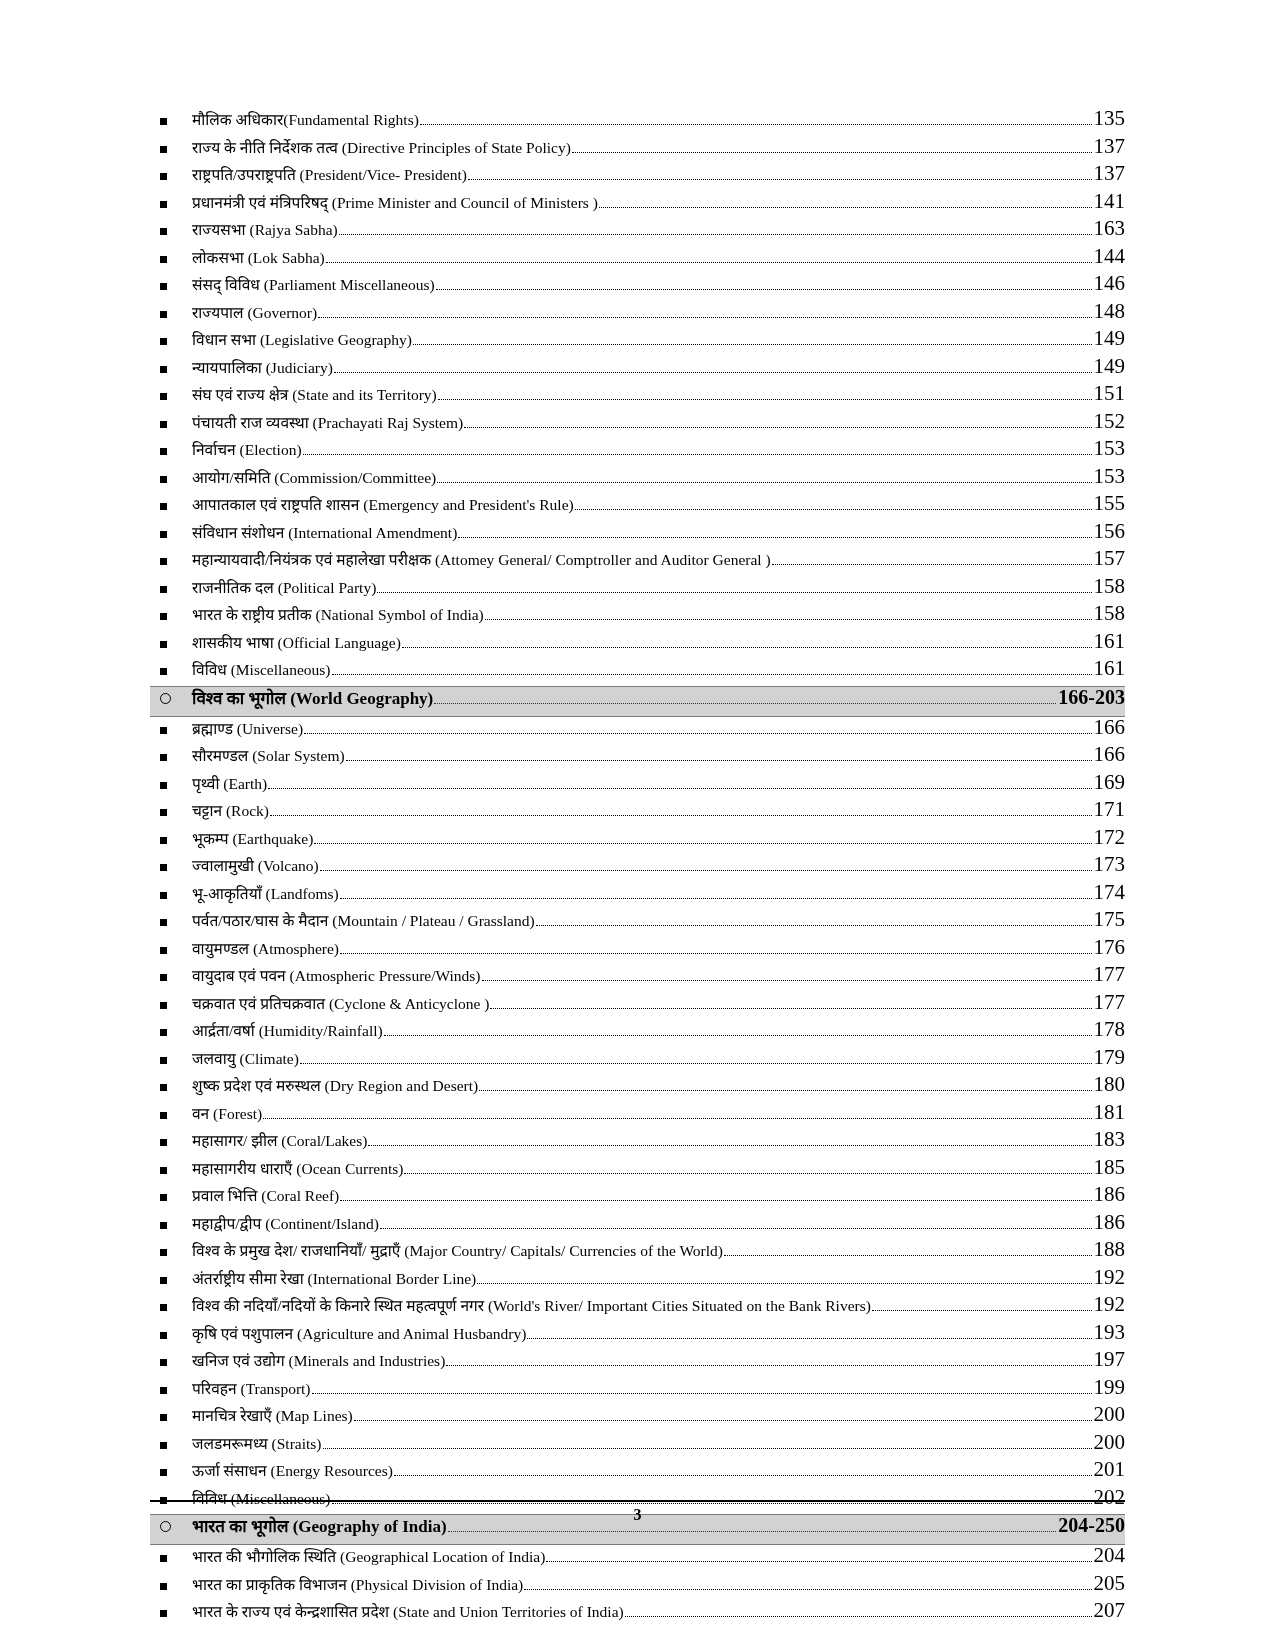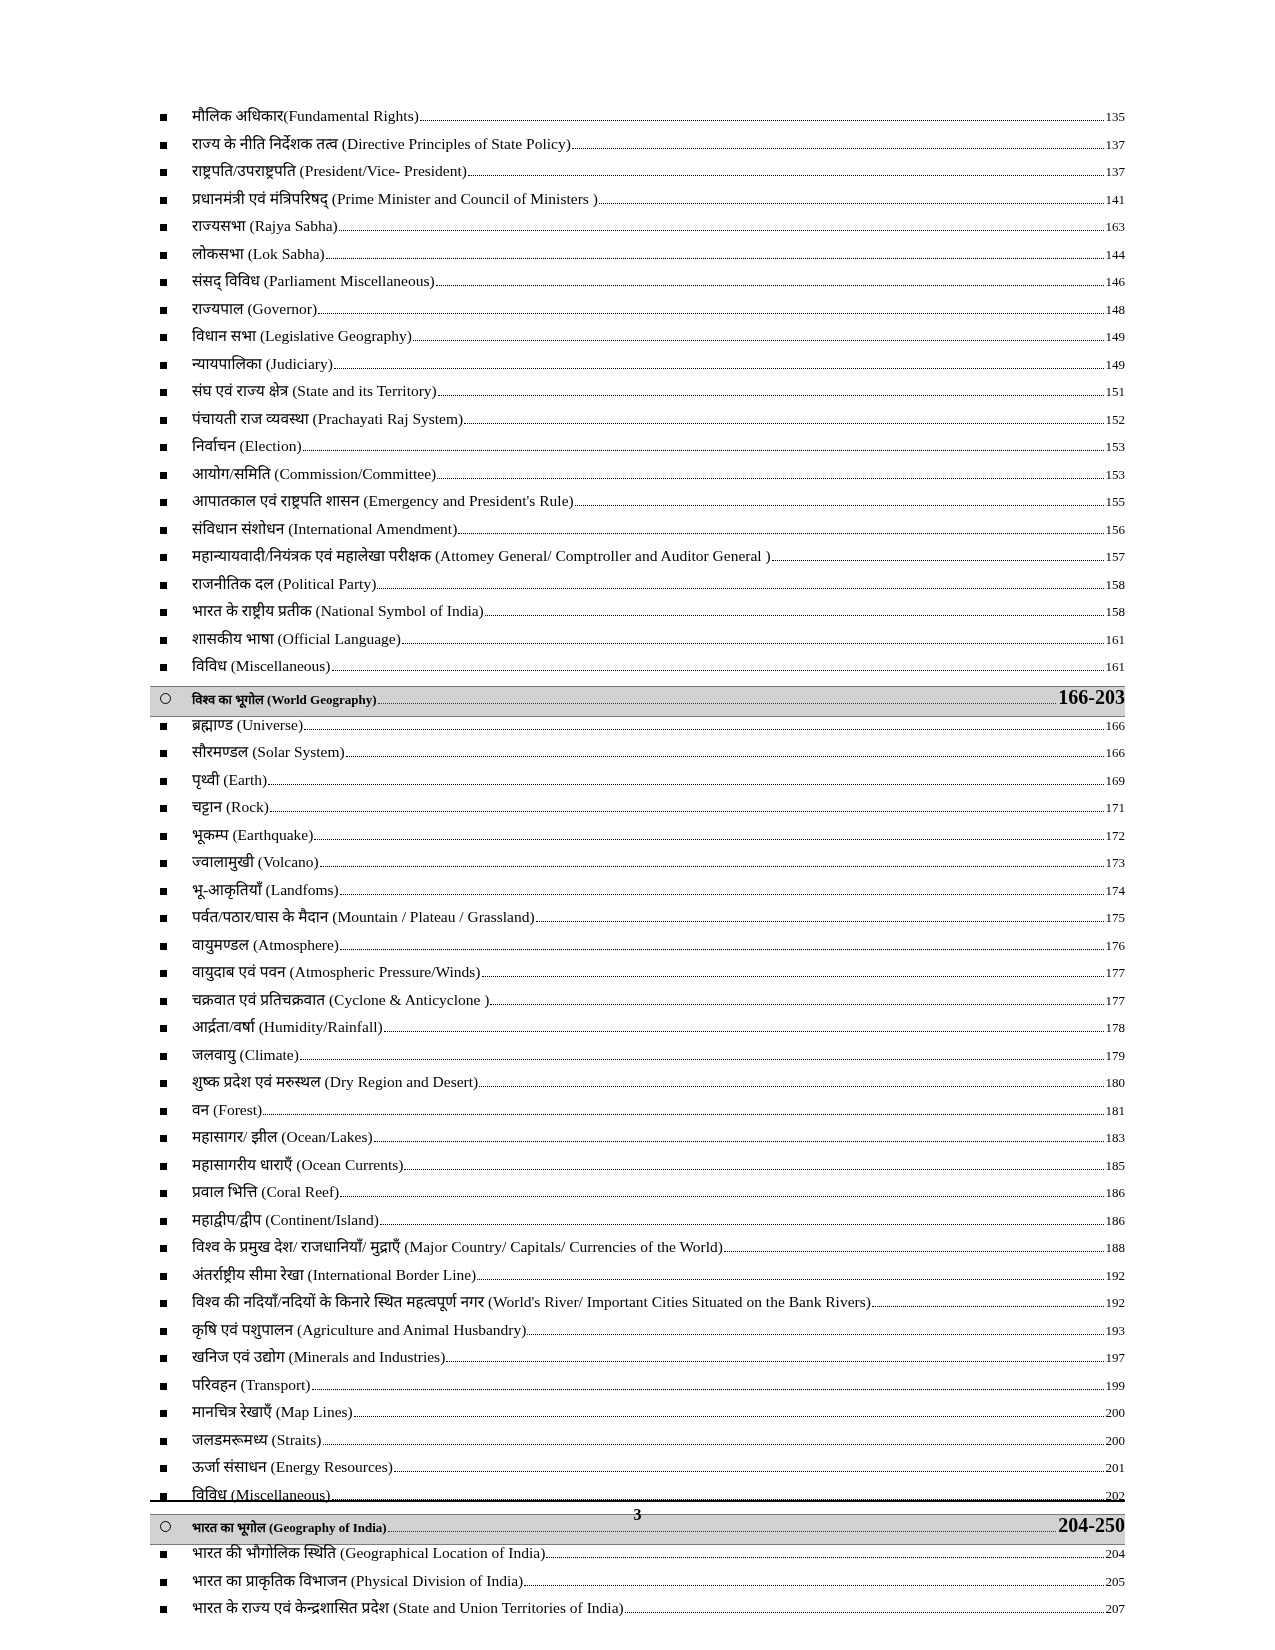--- a/index.html
+++ b/index.html
@@ -67,33 +67,33 @@
   }
   .dots {
     flex: 1 1 auto;
     border-bottom: 1.5px dotted #000;
     margin: 0 1px 4px 1px;
     height: 0;
     min-width: 6px;
   }
   .pg {
     white-space: nowrap;
-    font-size: 13px;
+    font-size: 21px;
     padding-left: 1px;
   }
   
   .section {
     background: #d2d2d2;
     border-top: 1px solid #7a7a7a;
     border-bottom: 1px solid #7a7a7a;
     height: 29px;
   }
   .section .label {
     font-weight: bold;
-    font-size: 13px;
+    font-size: 17px;
     font-family: Liberation Serif, serif;
   }
   .section .pg {
     font-weight: bold;
     font-size: 20px;
   }
   .section .dots {
     border-bottom: 1.5px dotted #333;
   }
   .footer {
@@ -412,21 +412,21 @@
           <span class="sq"></span>
         </span>
         <span class="label">वन (Forest)</span>
         <span class="dots"></span>
         <span class="pg">181</span>
       </div>
       <div class="row entry">
         <span class="bullet-cell">
           <span class="sq"></span>
         </span>
-        <span class="label">महासागर/ झील (Ocean/Lakes)</span>
+        <span class="label">महासागर/ झील (Coral/Lakes)</span>
         <span class="dots"></span>
         <span class="pg">183</span>
       </div>
       <div class="row entry">
         <span class="bullet-cell">
           <span class="sq"></span>
         </span>
         <span class="label">महासागरीय धाराएँ (Ocean Currents)</span>
         <span class="dots"></span>
         <span class="pg">185</span>

